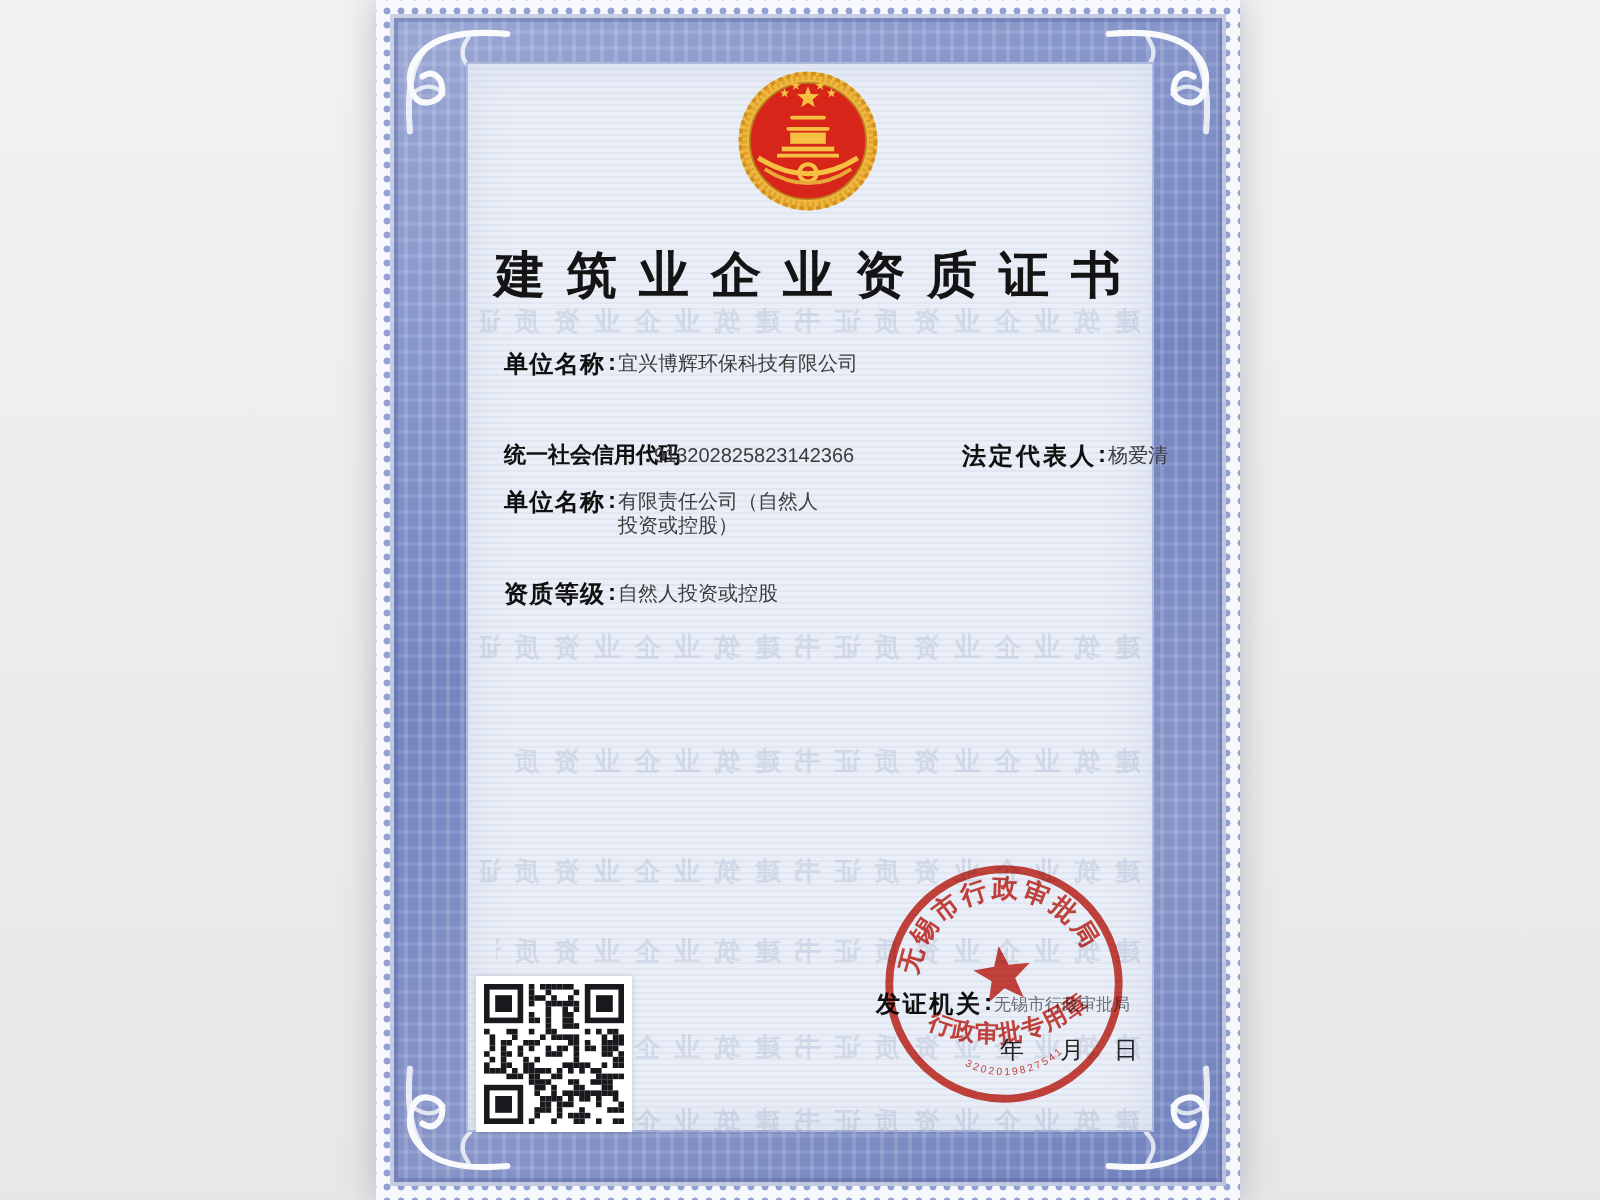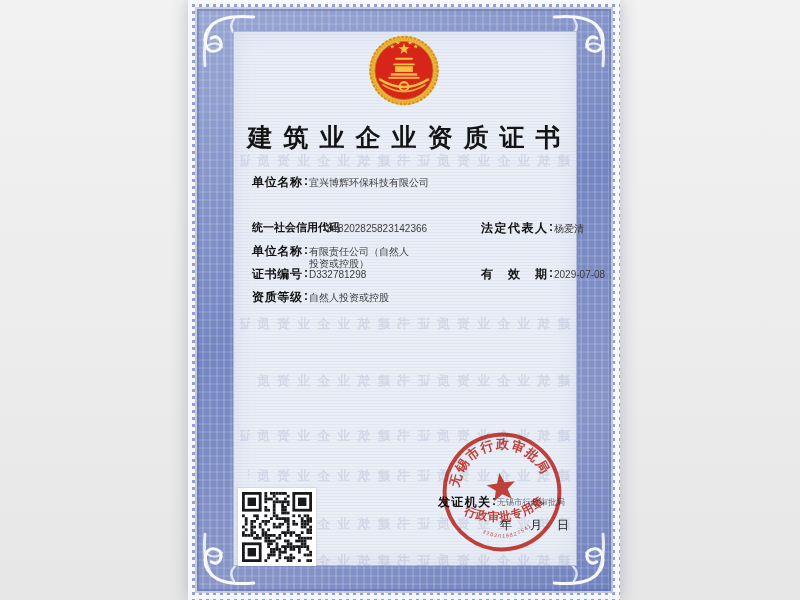--- a/index.html
+++ b/index.html
@@ -198,24 +198,20 @@
 
   <div class="frow" style="top:174px">
     <span class="flabel">单位名称</span><span class="colon">:</span><span class="fvalue">宜兴博辉环保科技有限公司</span>
   </div>
   <div class="frow" style="top:220px">
     <span class="flabel wide">统一社会信用代码</span><span class="colon">:</span><span class="fvalue">913202825823142366</span>
     <span class="fright"><span class="flabel2">法定代表人</span><span class="colon">:</span><span class="fvalue">杨爱清</span></span>
   </div>
   <div class="frow" style="top:243px">
     <span class="flabel">单位名称</span><span class="colon">:</span><span class="fvalue wrap">有限责任公司（自然人投资或控股）</span>
-  </div>
-  <div class="frow" style="top:266px">
-    <span class="flabel">证书编号</span><span class="colon">:</span><span class="fvalue">D332781298</span>
-    <span class="fright"><span class="flabel2">有效期</span><span class="colon">:</span><span class="fvalue">2029-07-08</span></span>
   </div>
   <div class="frow" style="top:289px">
     <span class="flabel">资质等级</span><span class="colon">:</span><span class="fvalue">自然人投资或控股</span>
   </div>
 
   <div class="qr">
     <svg viewBox="0 0 100 100" fill="#17191c">
         <rect x="32" y="0" width="4" height="4"></rect>
         <rect x="40" y="0" width="4" height="4"></rect>
         <rect x="44" y="0" width="4" height="4"></rect>

